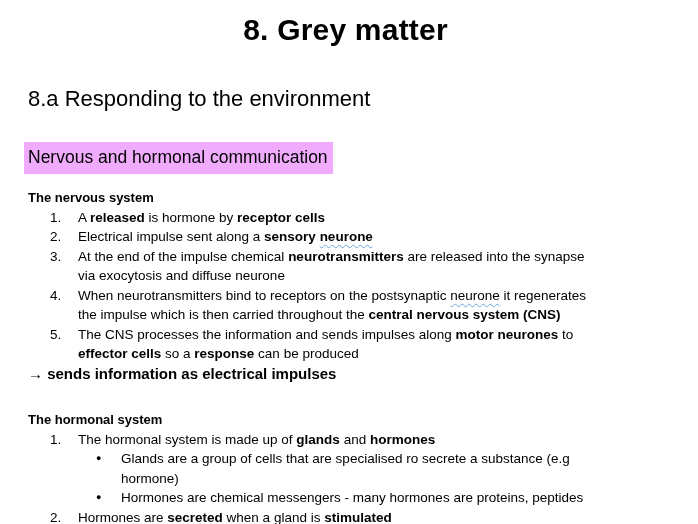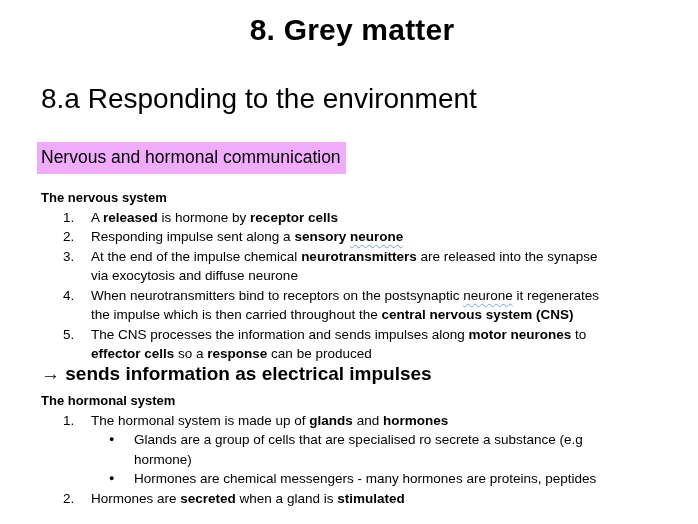--- a/index.html
+++ b/index.html
@@ -5,29 +5,29 @@
   :root { --squiggle-color: #6fa3e0; }
   * { box-sizing: border-box; }
   html, body { margin: 0; padding: 0; }
   body {
     width: 698px; height: 524px;
     background: #ffffff;
     overflow: hidden;
     font-family: "Liberation Sans", sans-serif;
     color: #000000;
   }
-  .page { padding: 12px 35px 0 41px; width: 698px; height: 524px; }
+  .page { padding: 12px 35px 0 28px; width: 698px; height: 524px; }
 
   .doc-title {
     font-size: 30px; font-weight: bold;
     text-align: center; margin: 0; line-height: 36px;
     letter-spacing: 0.2px;
   }
   .section-heading {
-    font-size: 28px; font-weight: 400;
+    font-size: 22px; font-weight: 400;
     margin: 38px 0 0 0; line-height: 26px;
   }
   .topic-heading {
     margin: 30px 0 0 0; line-height: 27px;
     font-size: 17.5px; font-weight: 400;
   }
   .topic-heading .hl {
     display: inline-block;
     padding: 2px 5px 3px 4px;
     margin-left: -4px;
@@ -44,24 +44,24 @@
   .item-content { max-width: 585px; }
 
   .bullet-item { display: flex; margin-left: 68px; }
   .bullet-glyph {
     flex: 0 0 25px; width: 25px;
     font-size: 9px; line-height: 19.5px;
   }
   .bullet-content { max-width: 520px; }
 
   .arrow-note {
-    font-size: 19px; line-height: 19.5px; font-weight: bold;
+    font-size: 15px; line-height: 19.5px; font-weight: bold;
     margin: 0;
   }
-  .hormonal-heading { margin-top: 8px; }
+  .hormonal-heading { margin-top: 27px; }
 
   .b { font-weight: bold; }
   .sq {
     text-decoration-line: underline;
     text-decoration-style: wavy;
     text-decoration-color: var(--squiggle-color);
     text-decoration-thickness: 1px;
     text-underline-offset: 3px;
   }
 </style>
@@ -84,21 +84,21 @@
         <div class="row">
           <span class="num">1.</span>
           <div class="item-content"><span>A </span><span class="b">released</span><span> is hormone by </span><span class="b">receptor cells</span></div>
         </div>
 
       </div>
 
       <div class="list-item">
         <div class="row">
           <span class="num">2.</span>
-          <div class="item-content"><span>Responding impulse sent along a </span><span class="b">sensory </span><span class="b sq">neurone</span></div>
+          <div class="item-content"><span>Electrical impulse sent along a </span><span class="b">sensory </span><span class="b sq">neurone</span></div>
         </div>
 
       </div>
 
       <div class="list-item">
         <div class="row">
           <span class="num">3.</span>
           <div class="item-content"><span>At the end of the impulse chemical </span><span class="b">neurotransmitters</span><span> are released into the synapse</span><br><span>via exocytosis and diffuse neurone</span></div>
         </div>
 

